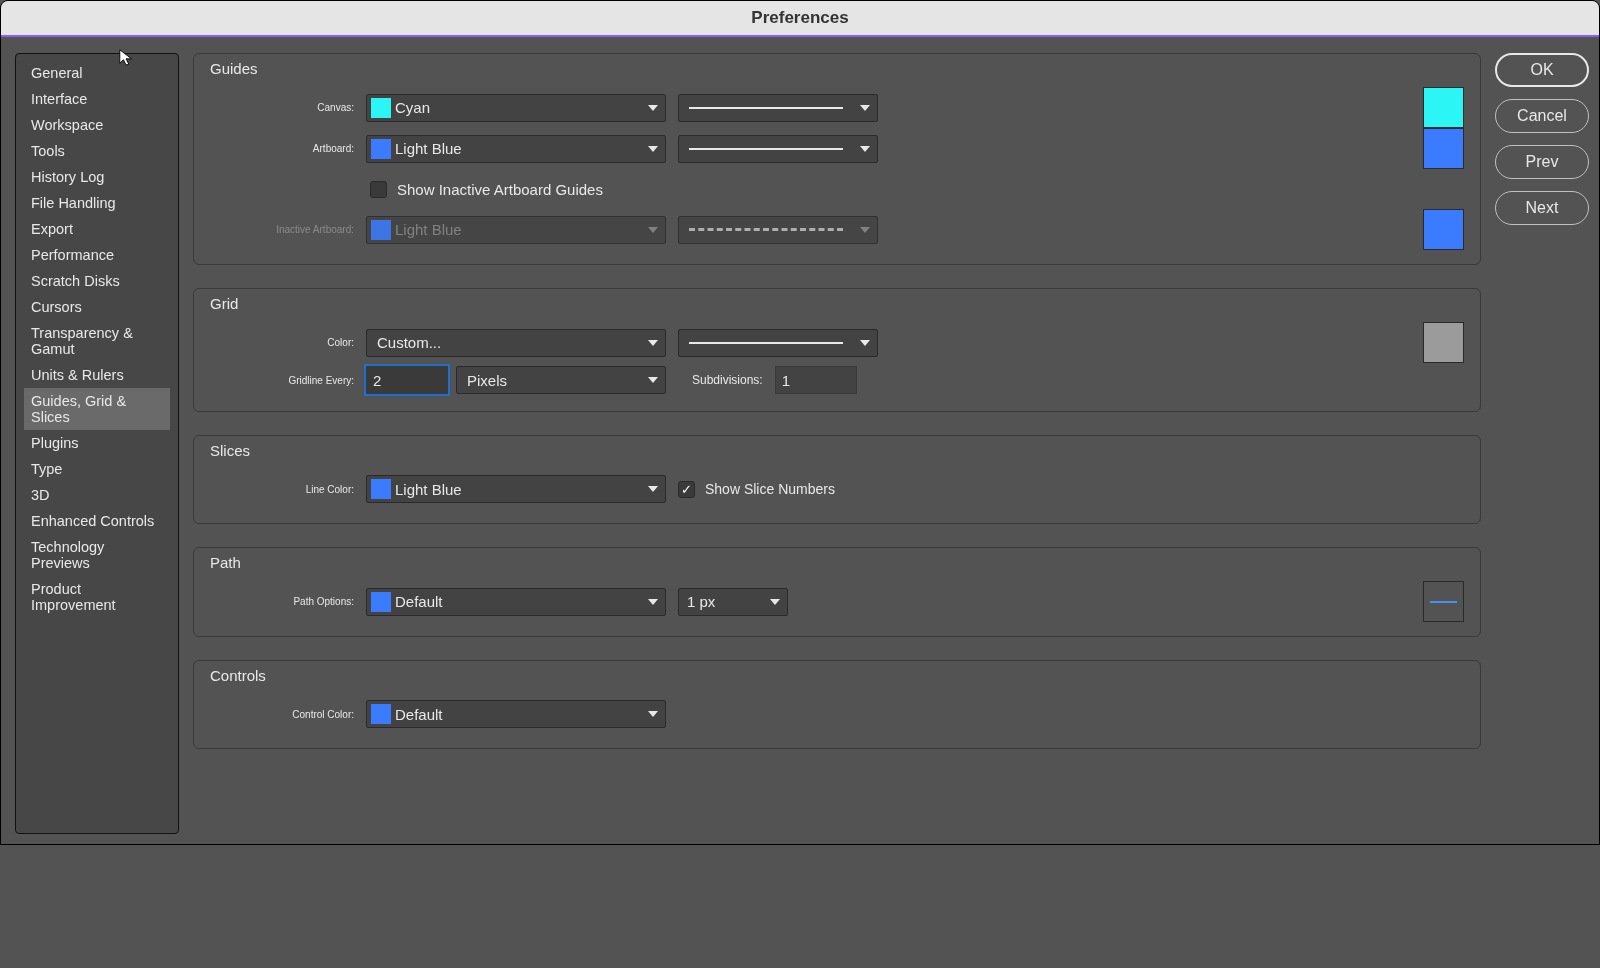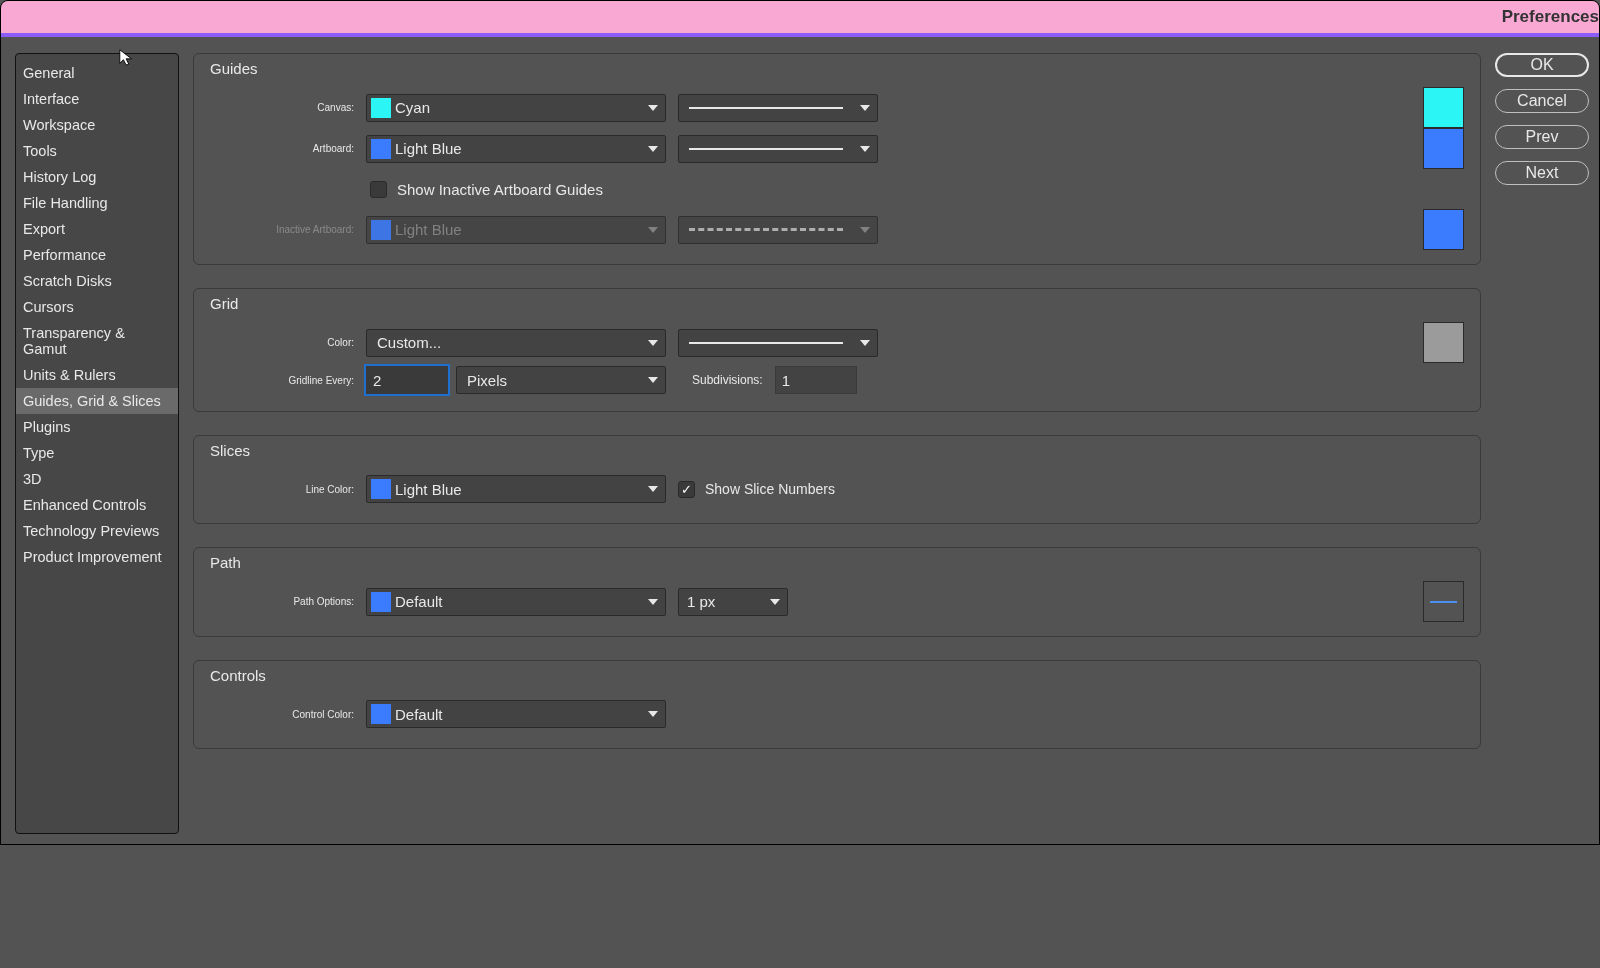--- a/index.html
+++ b/index.html
@@ -1,21 +1,21 @@
 <!DOCTYPE html>
 <html><head>
 <meta charset="utf-8">
 <style>
   * { margin: 0; padding: 0; box-sizing: border-box; font-family: -apple-system, BlinkMacSystemFont, "Segoe UI", Helvetica, Arial, sans-serif; }
   body { background: #535353; color: #e8e8e8; width: 1600px; height: 968px; overflow: hidden; }
   .window { width: 100%; height: 845px; background: #535353; border: 1px solid #000; border-radius: 8px 8px 0 0; overflow: hidden; }
-  .titlebar { height: 36px; background: #f9a8d4; display: flex; align-items: center; justify-content: flex-end; border-bottom: 4px solid #8b5cf6; }
+  .titlebar { height: 36px; background: #e5e5e5; display: flex; align-items: center; justify-content: center; border-bottom: 2px solid #8b5cf6; }
   .titlebar-title { color: #333; font-weight: 700; font-size: 17px; }
   .body-area { display: flex; height: calc(100% - 36px); background: #535353; padding: 16px 10px 10px 14px; gap: 14px; }
-  .sidebar { width: 164px; background: #474747; border: 1px solid #111; border-radius: 4px; padding: 6px 0; }
+  .sidebar { width: 164px; background: #474747; border: 1px solid #111; border-radius: 4px; padding: 6px 8px; }
   .sidebar-item { padding: 5px 7px; font-size: 14.5px; color: #e8e8e8; cursor: default; }
   .sidebar-item.selected { background: #6a6a6a; }
   .content { flex: 1; display: flex; flex-direction: column; gap: 23px; }
   .group { border: 1px solid #3a3a3a; border-radius: 6px; padding: 8px 16px 14px 16px; position: relative; }
   .group-title { position: relative; top: -2px; font-size: 15px; color: #e8e8e8; margin-bottom: 8px; }
   .row { display: flex; align-items: center; min-height: 40px; gap: 12px; }
   .label { width: 144px; text-align: right; font-size: 10px; color: #e8e8e8; }
   .label.disabled { color: #8a8a8a; }
   .select { display: flex; align-items: center; background: #434343; border: 1px solid #2a2a2a; border-radius: 2px; height: 28px; position: relative; }
   .select.color { width: 300px; padding-left: 4px; }
@@ -34,21 +34,21 @@
   .swatch-path { width: 41px; height: 41px; margin-left: auto; border: 1px solid #2a2a2a; display:flex; align-items:center; justify-content:center; }
   .swatch-path-line { width: 70%; height: 2px; background: #4b8ff0; }
   .checkbox { width: 17px; height: 17px; border: 1px solid #2a2a2a; background: #3a3a3a; border-radius: 3px; display: flex; align-items: center; justify-content: center; }
   .checkbox.checked::after { content: "✓"; color: #fff; font-size: 13px; line-height: 1; }
   .check-row { display: flex; align-items: center; gap: 10px; margin-left: 160px; height: 40px; }
   .inline-check { display: flex; align-items: center; gap: 10px; }
   .input-num { width: 82px; height: 28px; background: #434343; border: 1px solid #3a3a3a; color: #e8e8e8; font-size: 15px; padding: 0 6px; }
   .input-num.focused { outline: 2px solid #1f6fd0; background: #3a3a3a; }
   .sublabel { font-size: 12px; color: #e8e8e8; margin-left: 14px; }
   .right-col { width: 94px; display: flex; flex-direction: column; gap: 12px; padding-top: 0; }
-  .btn { height: 24px; border: 1px solid #bfbfbf; border-radius: 18px; background: transparent; color: #e8e8e8; font-size: 16px; display: flex; align-items: center; justify-content: center; cursor: default; }
+  .btn { height: 34px; border: 1px solid #bfbfbf; border-radius: 18px; background: transparent; color: #e8e8e8; font-size: 16px; display: flex; align-items: center; justify-content: center; cursor: default; }
   .btn.primary { border: 2px solid #e8e8e8; font-weight: 500; }
   .cursor { position: absolute; left: 118px; top: 48px; width: 18px; height: 18px; pointer-events: none; }
 </style>
 </head>
 <body>
 
 <div class="window">
   <div class="titlebar">
     <span class="titlebar-title">Preferences</span>
   </div>

